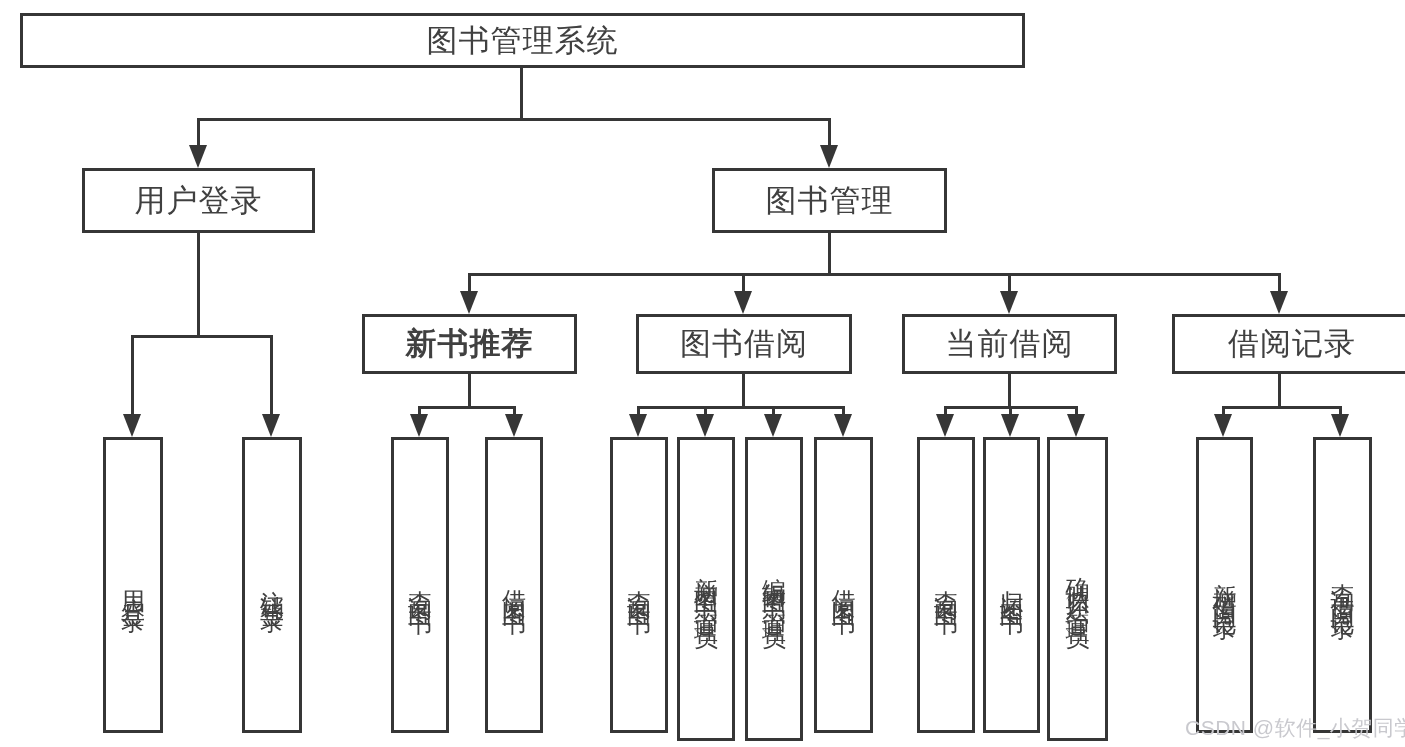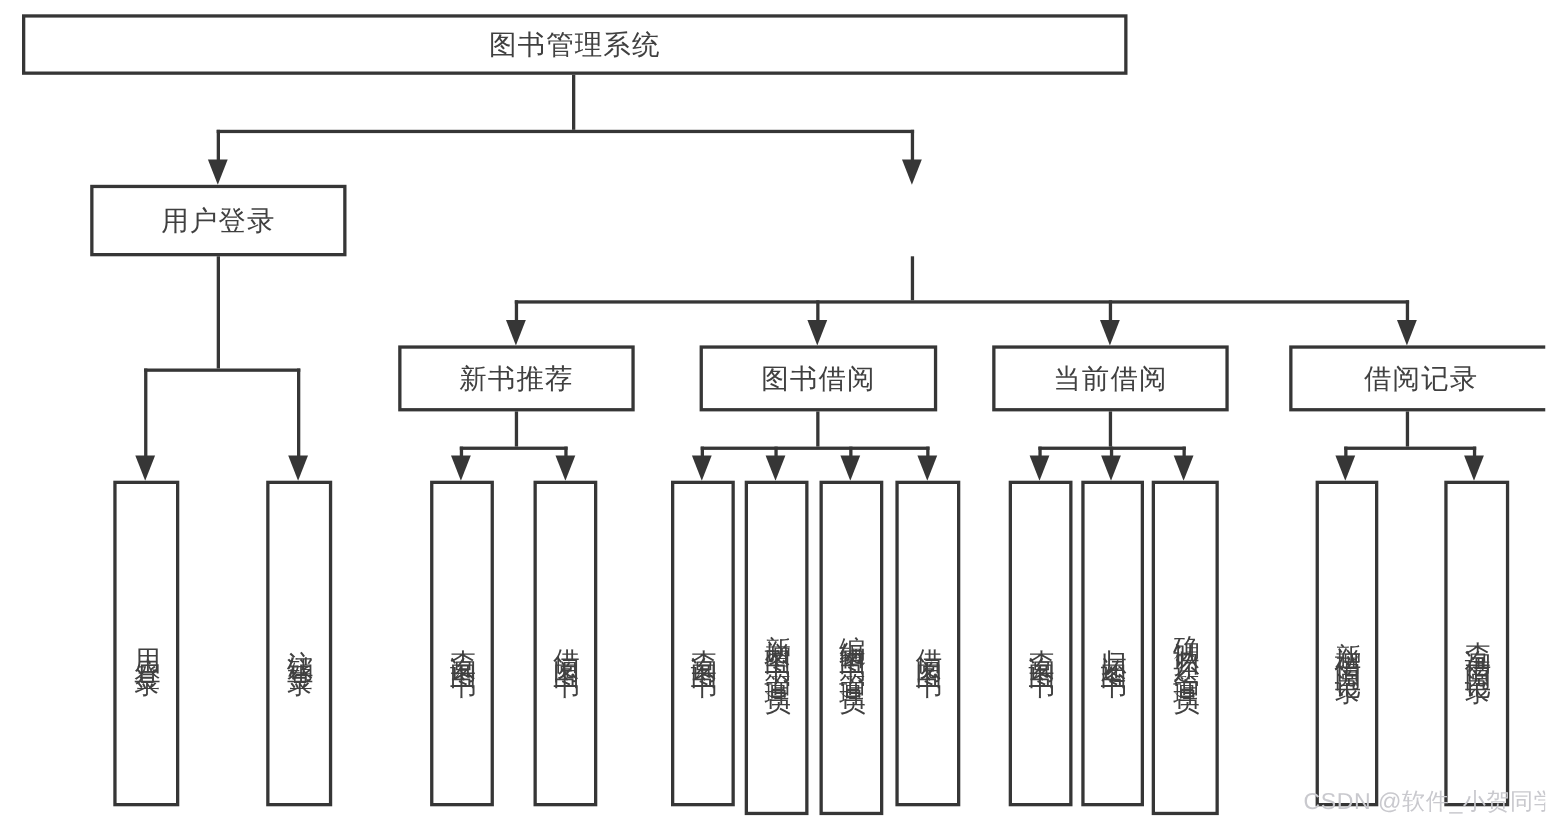--- a/index.html
+++ b/index.html
@@ -5,21 +5,21 @@
   html,body{margin:0;padding:0;background:#ffffff;}
   .canvas{
     position:relative;width:1405px;height:747px;background:#ffffff;
     font-family:"Liberation Sans","DejaVu Sans",sans-serif;overflow:hidden;
   }
   .box{
     position:absolute;border:3px solid #363636;background:#ffffff;
     display:flex;align-items:center;justify-content:center;box-sizing:border-box;
     color:#404040;
   }
-  .hlabel{font-size:25px;letter-spacing:1px;}
+  .hlabel{font-size:31px;letter-spacing:1px;}
   .vbox span{
     writing-mode:vertical-rl;text-orientation:mixed;
     font-size:24px;letter-spacing:7px;color:#404040;white-space:nowrap;
   }
   .vl{position:absolute;width:3px;background:#363636;}
   .hl{position:absolute;height:3px;background:#363636;}
   .arrow{
     position:absolute;width:0;height:0;
     border-left:9px solid transparent;border-right:9px solid transparent;
     border-top:23px solid #363636;
@@ -37,40 +37,41 @@
   <div class="box hlabel" style="left:20px;top:13px;width:1005px;height:55px;">图书管理系统</div>
 
   <div class="vl" style="left:520px;top:68px;height:50px;"></div>
   <div class="hl" style="left:197px;top:118px;width:634px;"></div>
   <div class="vl" style="left:197px;top:118px;height:32px;"></div>
   <div class="arrow" style="left:189px;top:145px;"></div>
   <div class="vl" style="left:828px;top:118px;height:32px;"></div>
   <div class="arrow" style="left:820px;top:145px;"></div>
 
   <div class="box hlabel" style="left:82px;top:168px;width:233px;height:65px;">用户登录</div>
+  <div class="box hlabel" style="left:712px;top:168px;width:235px;height:65px;">图书管理</div>
 
   <div class="vl" style="left:197px;top:233px;height:102px;"></div>
   <div class="hl" style="left:131px;top:335px;width:142px;"></div>
   <div class="vl" style="left:131px;top:335px;height:80px;"></div>
   <div class="arrow" style="left:123px;top:414px;"></div>
   <div class="vl" style="left:270px;top:335px;height:80px;"></div>
   <div class="arrow" style="left:262px;top:414px;"></div>
 
   <div class="vl" style="left:828px;top:233px;height:40px;"></div>
   <div class="hl" style="left:468px;top:273px;width:813px;"></div>
   <div class="vl" style="left:468px;top:273px;height:20px;"></div>
   <div class="arrow" style="left:460px;top:291px;"></div>
   <div class="vl" style="left:742px;top:273px;height:20px;"></div>
   <div class="arrow" style="left:734px;top:291px;"></div>
   <div class="vl" style="left:1008px;top:273px;height:20px;"></div>
   <div class="arrow" style="left:1000px;top:291px;"></div>
   <div class="vl" style="left:1278px;top:273px;height:20px;"></div>
   <div class="arrow" style="left:1270px;top:291px;"></div>
 
-  <div class="box hlabel" style="left:362px;top:314px;width:215px;height:60px;">新书推荐</div>
+  <div class="box hlabel" style="left:362px;top:314px;width:215px;height:60px;font-weight:bold;">新书推荐</div>
   <div class="box hlabel" style="left:636px;top:314px;width:216px;height:60px;">图书借阅</div>
   <div class="box hlabel" style="left:902px;top:314px;width:215px;height:60px;">当前借阅</div>
   <div class="box hlabel" style="left:1172px;top:314px;width:240px;height:60px;">借阅记录</div>
 
   <div class="vl" style="left:468px;top:374px;height:32px;"></div>
   <div class="hl" style="left:418px;top:406px;width:98px;"></div>
   <div class="vl" style="left:418px;top:406px;height:10px;"></div>
   <div class="arrow" style="left:410px;top:414px;"></div>
   <div class="vl" style="left:513px;top:406px;height:10px;"></div>
   <div class="arrow" style="left:505px;top:414px;"></div>

